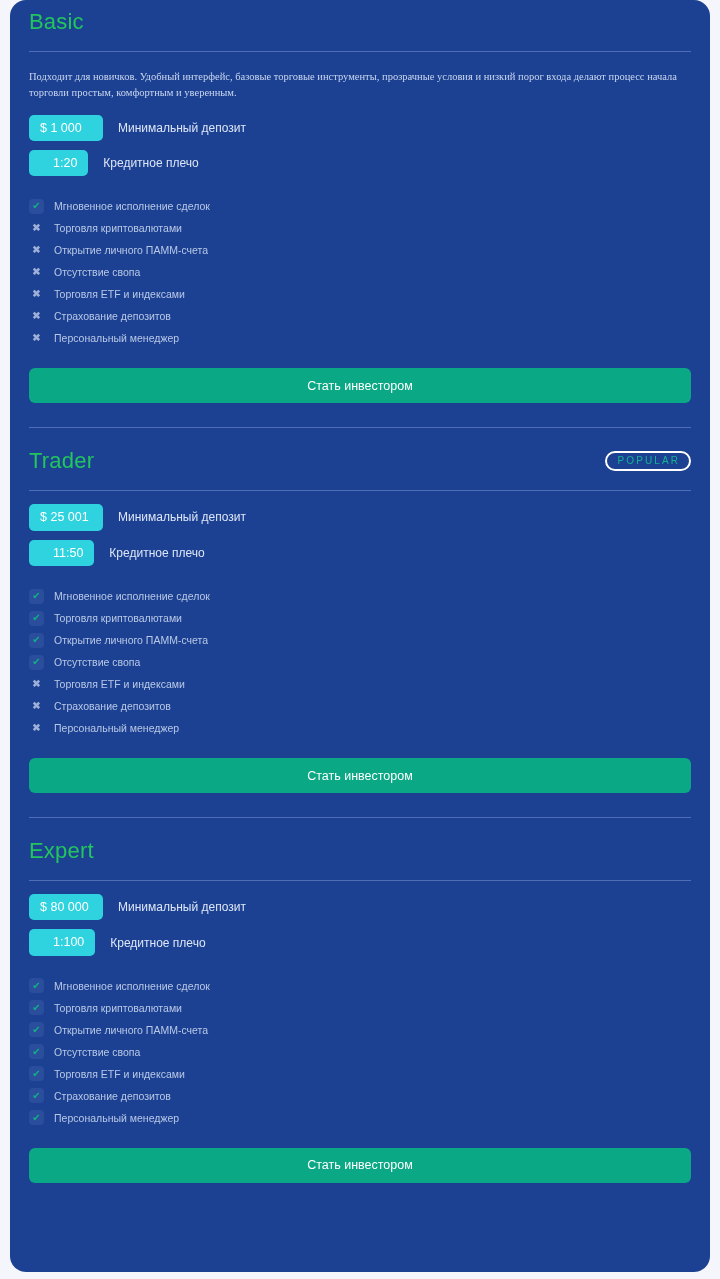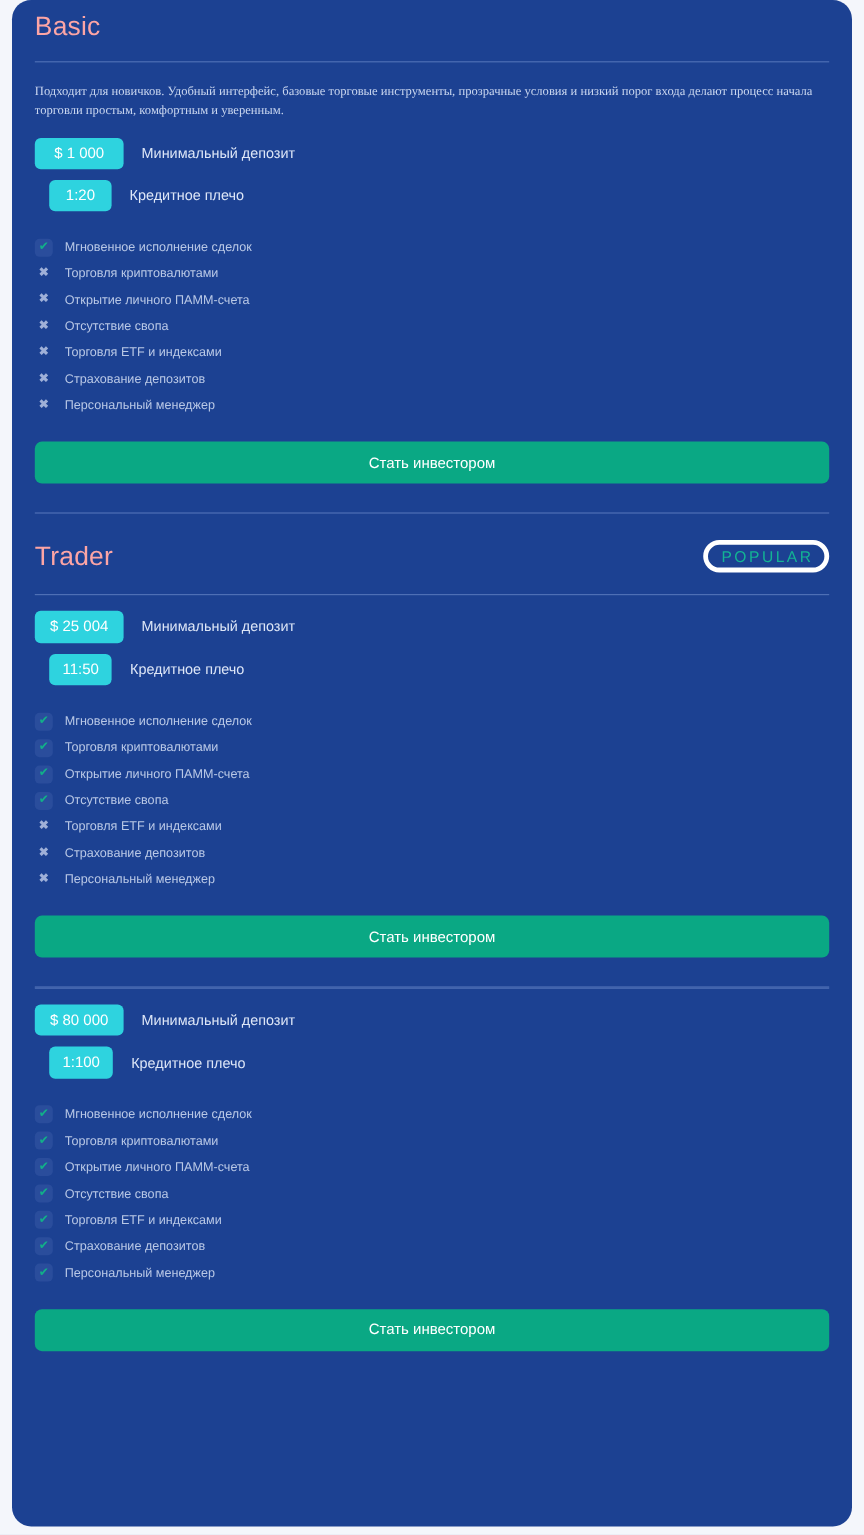--- a/index.html
+++ b/index.html
@@ -37,31 +37,31 @@
   }
 
   .plan-head {
     display: flex;
     align-items: center;
     justify-content: space-between;
     padding-top: 22px;
     padding-bottom: 18px;
   }
   .plan-title {
-    color: #fca5a5;
+    color: #22c55e;
     font-size: 22px;
     font-weight: 400;
     letter-spacing: 0.2px;
     line-height: 1;
   }
   .popular-badge {
-    border: 4px solid #ffffff;
+    border: 2px solid #ffffff;
     border-radius: 999px;
     color: #13b394;
-    font-size: 13px;
+    font-size: 10px;
     letter-spacing: 2.1px;
     padding: 3px 9px 3px 11px;
     line-height: 1;
     white-space: nowrap;
   }
 
   .plan-rule {
     height: 1px;
     background: #4e6fb5;
   }
@@ -83,26 +83,26 @@
     display: flex;
     align-items: center;
     margin-bottom: 9px;
   }
   .spec-pill {
     background: #2ed3df;
     color: #ffffff;
     font-size: 12.5px;
     border-radius: 5px;
     padding: 6px 0;
-    text-align: center;
+    text-align: left;
     line-height: 1.15;
     box-sizing: border-box;
   }
   .spec-pill.deposit { min-width: 74px; padding-left: 11px; padding-right: 11px; }
-  .spec-pill.leverage { min-width: 52px; padding-left: 11px; padding-right: 11px; margin-left: 12px; }
+  .spec-pill.leverage { min-width: 52px; padding-left: 24px; padding-right: 11px; }
   .spec-label {
     color: #dde6f7;
     font-size: 12px;
     margin-left: 15px;
   }
 
   .features {
     padding-top: 10px;
   }
   .feature-row {
@@ -206,21 +206,21 @@
     </div>
     <div class="plan">
       <div class="plan-divider-top"></div>
       <div class="plan-head">
         <div class="plan-title">Trader</div>
         <span class="popular-badge">POPULAR</span>
       </div>
       <div class="plan-rule"></div>
       <div class="specs">
         <div class="spec-row">
-          <span class="spec-pill deposit">$ 25 004</span>
+          <span class="spec-pill deposit">$ 25 001</span>
           <span class="spec-label">Минимальный депозит</span>
         </div>
         <div class="spec-row">
           <span class="spec-pill leverage">11:50</span>
           <span class="spec-label">Кредитное плечо</span>
         </div>
       </div>
       <div class="features">
         <div class="feature-row">
           <span class="feature-mark yes">✔</span>
@@ -248,20 +248,23 @@
         </div>
         <div class="feature-row">
           <span class="feature-mark no">✖</span>
           <span class="feature-label">Персональный менеджер</span>
         </div>
       </div>
       <button class="cta-button">Стать инвестором</button>
     </div>
     <div class="plan">
       <div class="plan-divider-top"></div>
+      <div class="plan-head">
+        <div class="plan-title">Expert</div>
+      </div>
       <div class="plan-rule"></div>
       <div class="specs">
         <div class="spec-row">
           <span class="spec-pill deposit">$ 80 000</span>
           <span class="spec-label">Минимальный депозит</span>
         </div>
         <div class="spec-row">
           <span class="spec-pill leverage">1:100</span>
           <span class="spec-label">Кредитное плечо</span>
         </div>

